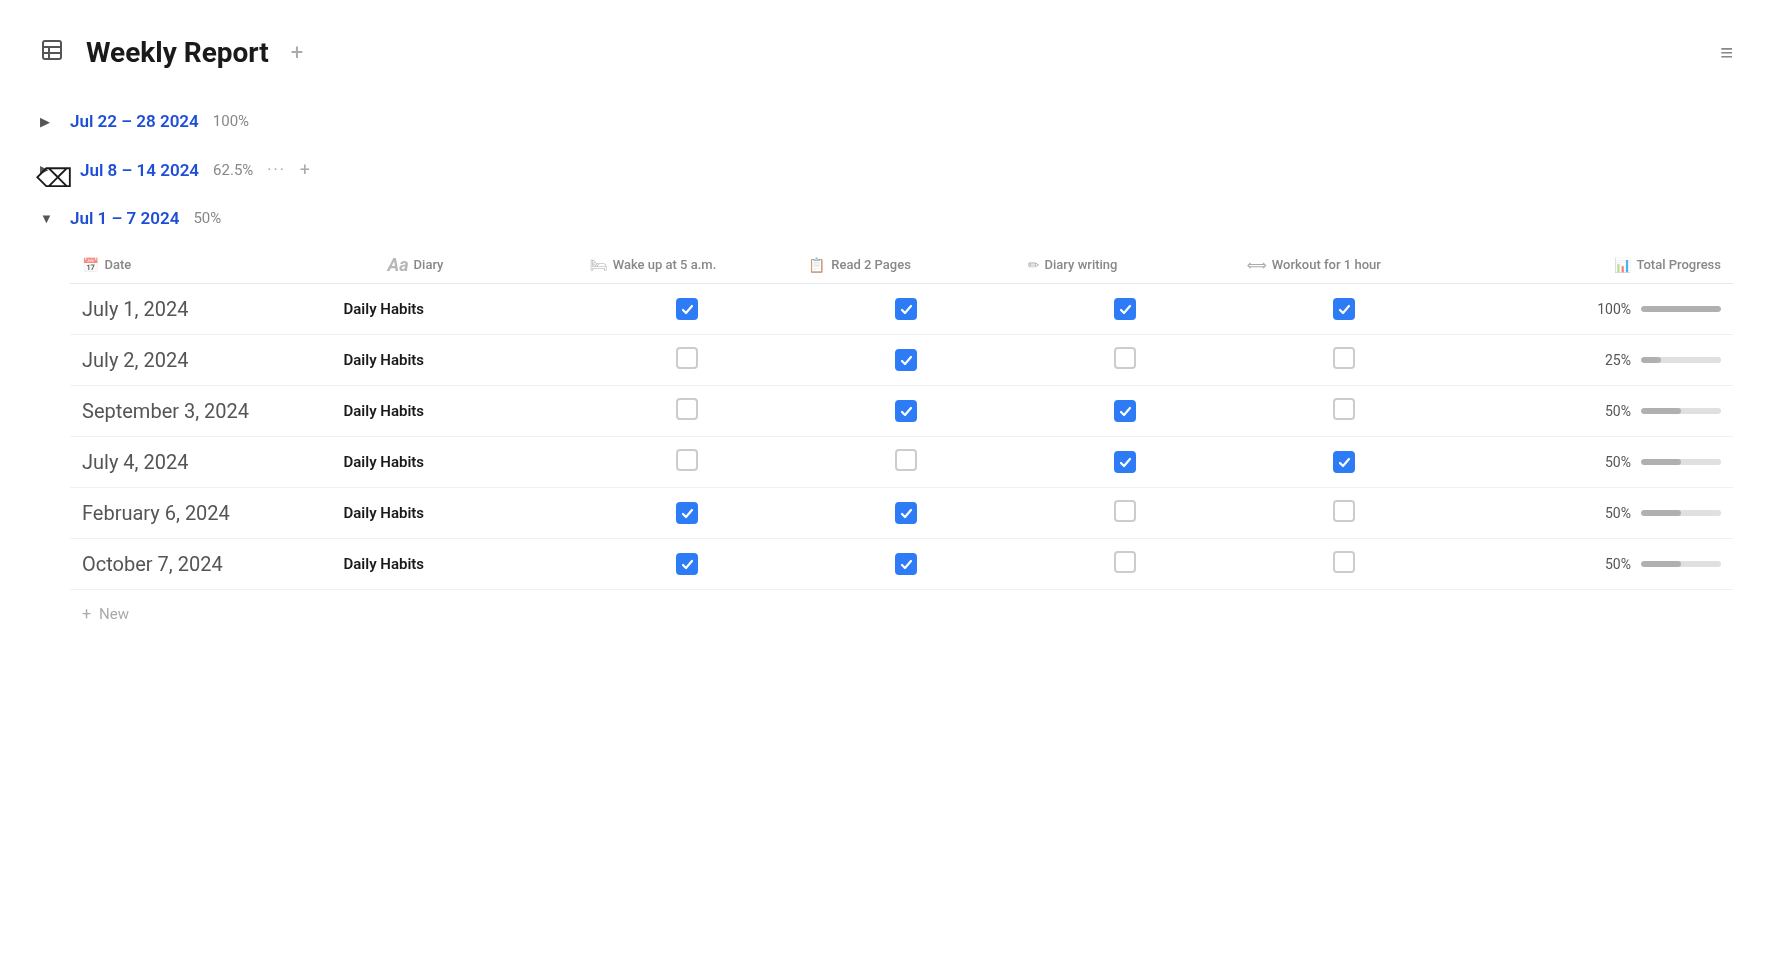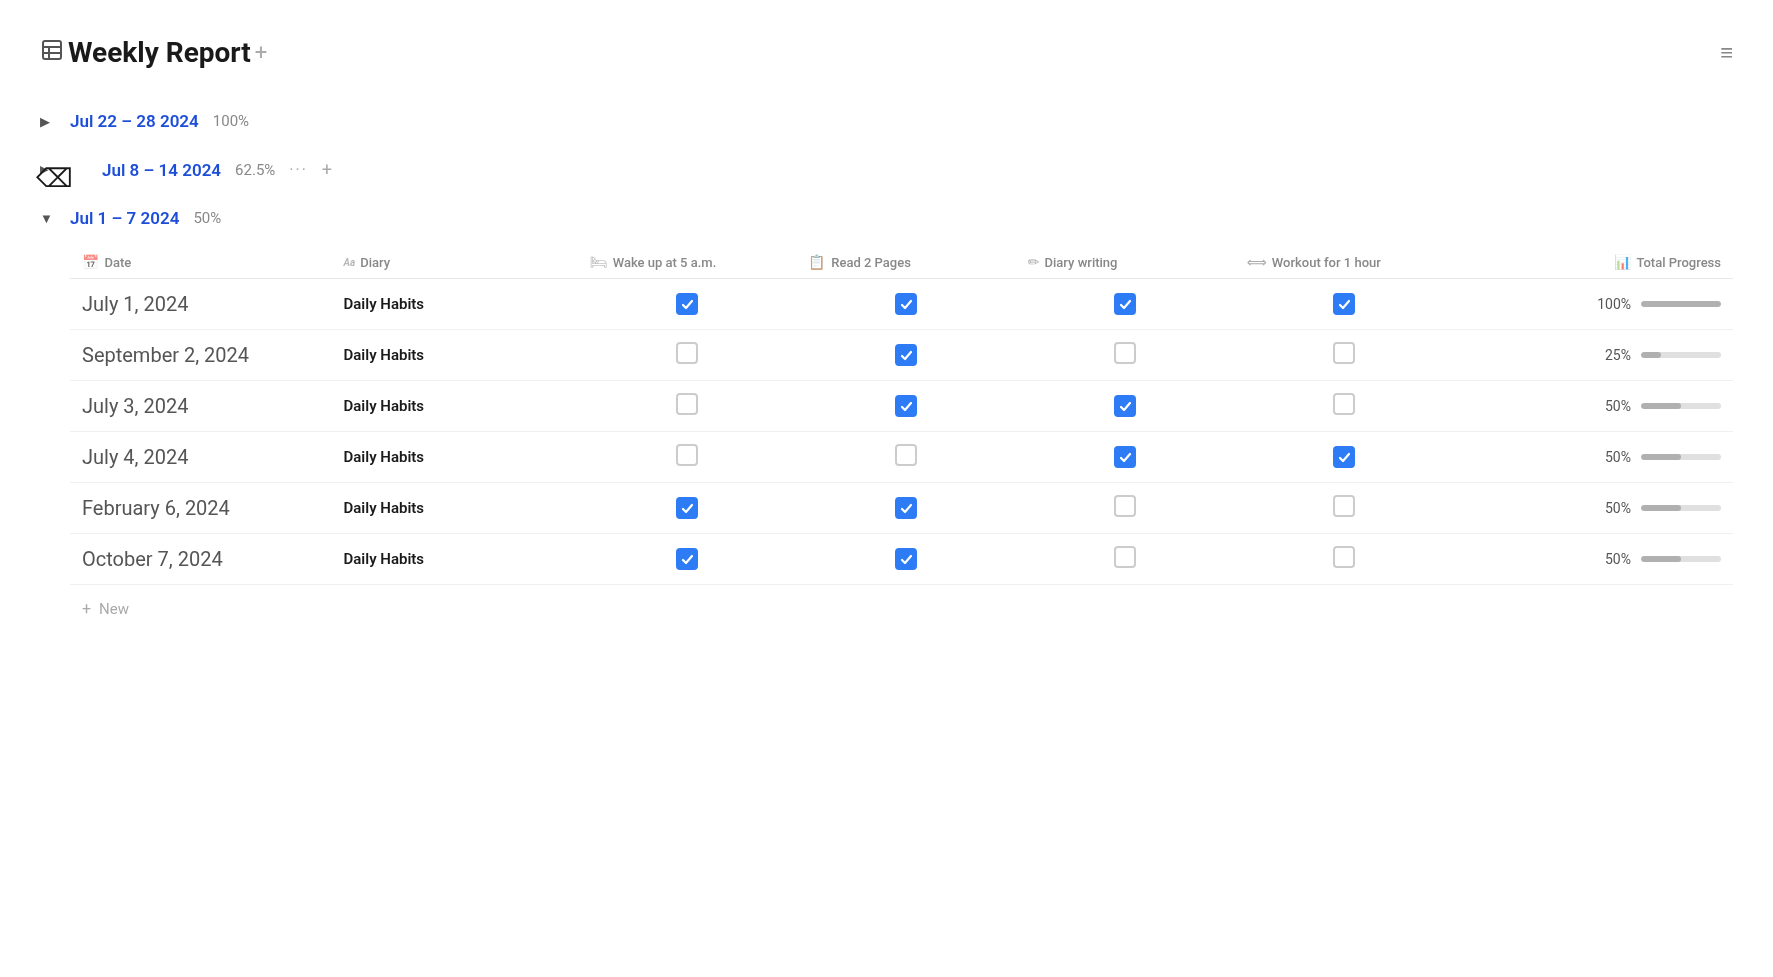--- a/index.html
+++ b/index.html
@@ -27,21 +27,21 @@
     .page-header {
       display: flex;
       align-items: center;
       justify-content: space-between;
       margin-bottom: 32px;
     }
 
     .header-left {
       display: flex;
       align-items: center;
-      gap: 4px;
+      gap: 22px;
     }
 
     .header-icon {
       color: #555;
       font-size: 22px;
     }
 
     .page-title {
       font-size: 28px;
       font-weight: 700;
@@ -244,21 +244,21 @@
     <span class="chevron">▶</span>
     <span class="week-label">Jul 22 – 28 2024</span>
     <span class="week-percent">100%</span>
   </div>
 
   <div class="week-row" style="margin-top:8px;">
     <span style="position:relative; display:inline-flex; align-items:center;">
       <span class="chevron" style="font-size:11px; color:#555;">▶</span>
       <span style="position:absolute; top:2px; left:-4px; font-size:26px; line-height:1; pointer-events:none;">⌫</span>
     </span>
-    <span class="week-label" style="margin-left: 32px;">Jul 8 – 14 2024</span>
+    <span class="week-label" style="margin-left: 10px;">Jul 8 – 14 2024</span>
     <span class="week-percent">62.5%</span>
     <span class="week-dots">···</span>
     <span class="week-plus">+</span>
   </div>
 
   <div class="week-row" style="margin-top:8px;">
     <span class="chevron">▼</span>
     <span class="week-label">Jul 1 – 7 2024</span>
     <span class="week-percent">50%</span>
   </div>
@@ -268,21 +268,21 @@
       <thead>
         <tr>
           <th>
             <div class="col-header-inner">
               <span style="font-size:14px; opacity:0.6;">📅</span>
               <span>Date</span>
             </div>
           </th>
           <th>
             <div class="col-header-inner">
-              <span style="font-size:10px; opacity:0.6; font-weight:700; font-style:italic;">Aa</span>
+              <span style="font-size:18px; opacity:0.6; font-weight:700; font-style:italic;margin-left:44px;">Aa</span>
               <span>Diary</span>
             </div>
           </th>
           <th>
             <div class="col-header-inner">
               <span style="font-size:14px; opacity:0.7;">🛏</span>
               <span>Wake up at 5 a.m.</span>
             </div>
           </th>
           <th>
@@ -338,41 +338,41 @@
             <td>
               <div class="progress-cell">
                 <span class="progress-pct">100%</span>
                 <div class="progress-bar-track">
                   <div class="progress-bar-fill" style="width: 100%;"></div>
                 </div>
               </div>
             </td>
           </tr>
           <tr>
-            <td class="date-cell">September 2, 2024</td>
+            <td class="date-cell">July 2, 2024</td>
             <td class="name-cell">Daily Habits</td>
             <td class="checkbox-cell"><span class="cb-unchecked"></span></td>
             <td class="checkbox-cell"><span class="cb-checked">
         <svg width="13" height="13" viewBox="0 0 13 13" fill="none">
           <polyline points="2,7 5,10 11,3" stroke="white" stroke-width="2.2" stroke-linecap="round" stroke-linejoin="round"></polyline>
         </svg>
       </span></td>
             <td class="checkbox-cell"><span class="cb-unchecked"></span></td>
             <td class="checkbox-cell"><span class="cb-unchecked"></span></td>
             <td>
               <div class="progress-cell">
                 <span class="progress-pct">25%</span>
                 <div class="progress-bar-track">
                   <div class="progress-bar-fill" style="width: 25%;"></div>
                 </div>
               </div>
             </td>
           </tr>
           <tr>
-            <td class="date-cell">July 3, 2024</td>
+            <td class="date-cell">September 3, 2024</td>
             <td class="name-cell">Daily Habits</td>
             <td class="checkbox-cell"><span class="cb-unchecked"></span></td>
             <td class="checkbox-cell"><span class="cb-checked">
         <svg width="13" height="13" viewBox="0 0 13 13" fill="none">
           <polyline points="2,7 5,10 11,3" stroke="white" stroke-width="2.2" stroke-linecap="round" stroke-linejoin="round"></polyline>
         </svg>
       </span></td>
             <td class="checkbox-cell"><span class="cb-checked">
         <svg width="13" height="13" viewBox="0 0 13 13" fill="none">
           <polyline points="2,7 5,10 11,3" stroke="white" stroke-width="2.2" stroke-linecap="round" stroke-linejoin="round"></polyline>

